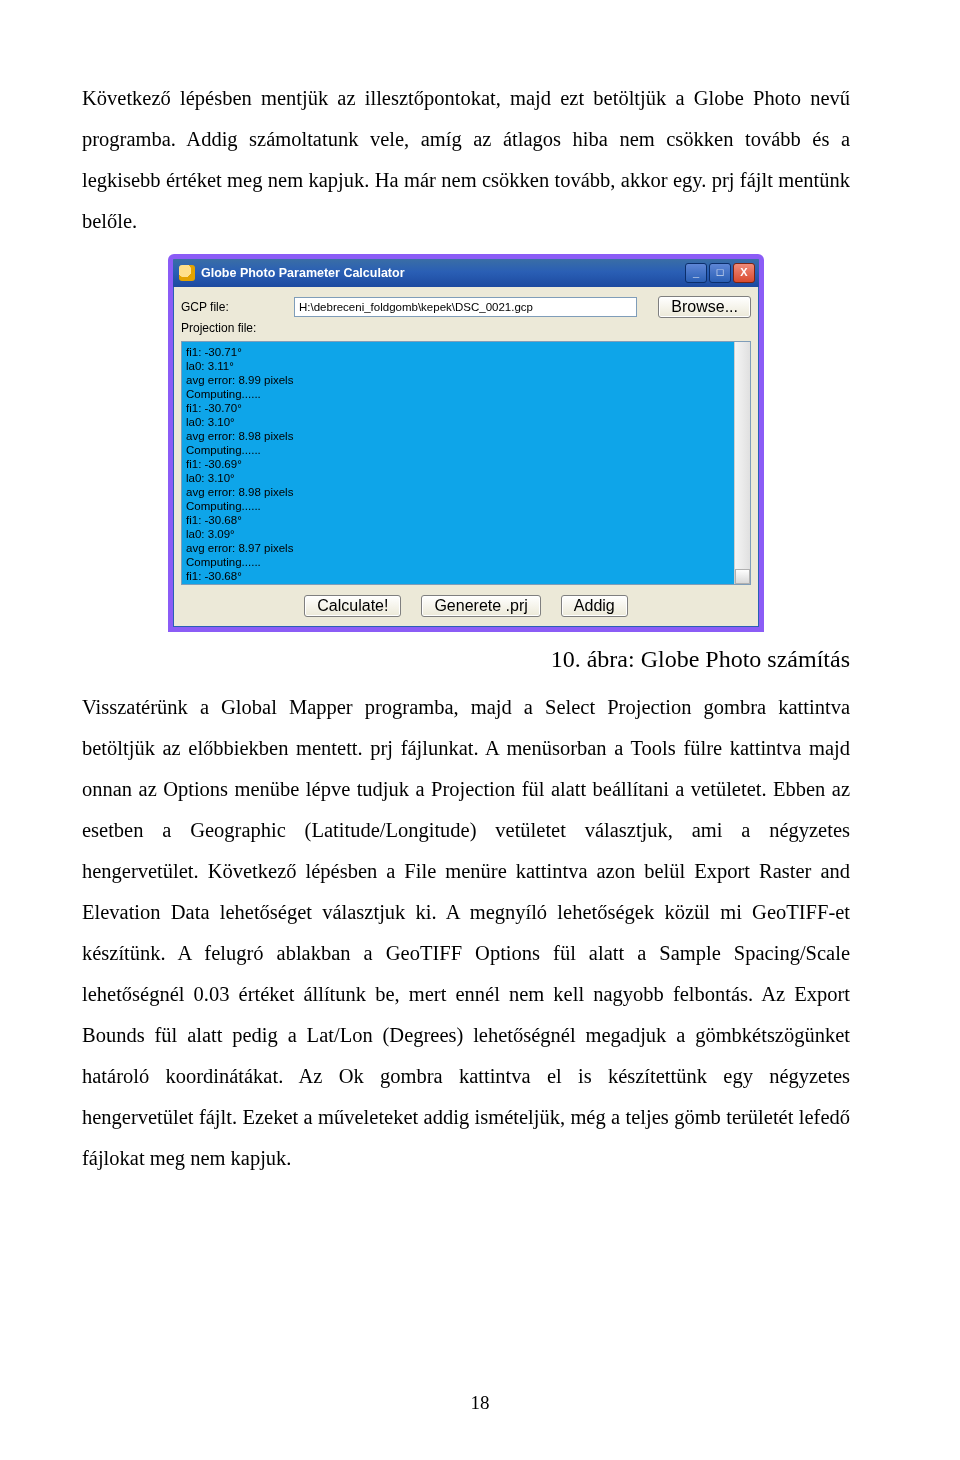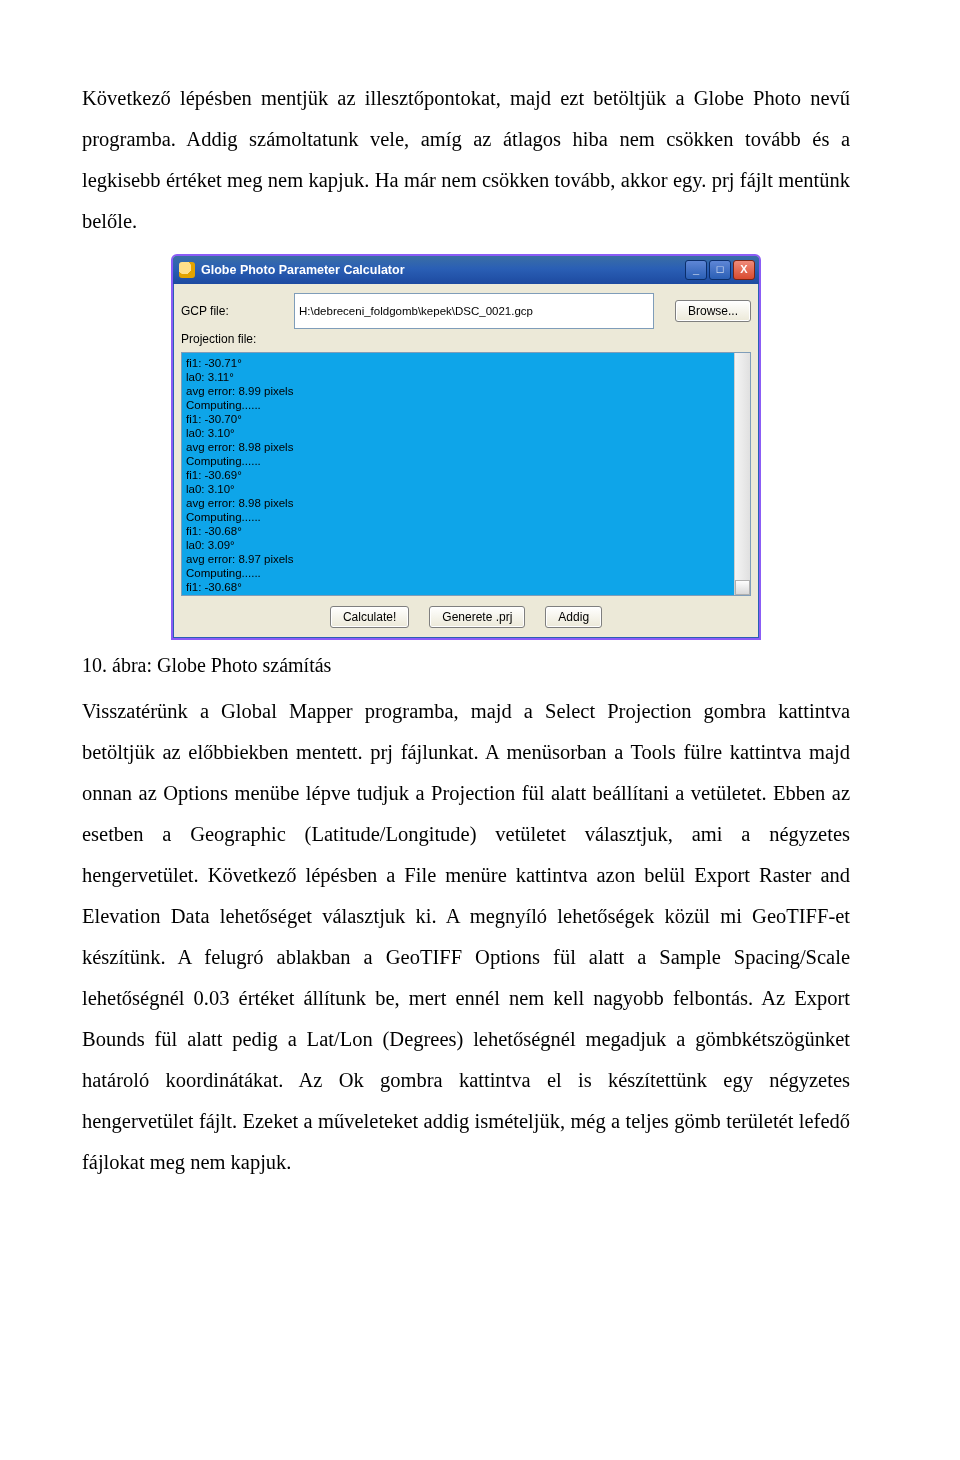--- a/index.html
+++ b/index.html
@@ -1,37 +1,37 @@
 <!DOCTYPE html>
 <html><head>
 <meta charset="utf-8">
 <style>
   @page { size: 960px 1460px; margin: 0; }
   html, body { margin:0; padding:0; width:960px; height:1460px; background:#fff; font-family:"Times New Roman", Times, serif; color:#000; }
   .page { box-sizing:border-box; width:960px; height:1460px; padding:78px 110px 60px 82px; position:relative; }
   .body-text { font-size:20.5px; line-height:2.0; text-align:justify; }
   .body-text p { margin:0 0 6px 0; }
   .figure-wrap { text-align:center; margin:12px 0 8px 0; }
-  .caption { text-align:left; font-size:20px; margin:10px 0 14px 0; }
+  .caption { text-align:right; font-size:24px; margin:10px 0 14px 0; }
   .pagenum { position:absolute; bottom:46px; left:0; right:0; text-align:center; font-size:19px; }
 
   
-  .win { display:inline-block; width:586px; text-align:left; border:2px solid #8b5cf6; background:#ece9d8; font-family:Tahoma, Arial, sans-serif; border-radius:6px 6px 0 0; overflow:hidden; box-shadow:0 0 0 1px #2a5fb5 inset; }
+  .win { display:inline-block; width:586px; text-align:left; border:5px solid #8b5cf6; background:#ece9d8; font-family:Tahoma, Arial, sans-serif; border-radius:6px 6px 0 0; overflow:hidden; box-shadow:0 0 0 1px #2a5fb5 inset; }
   .titlebar { height:28px; background:linear-gradient(to bottom,#3a6ea5 0%,#2a5fb5 45%,#1d4aa0 100%); color:#fff; display:flex; align-items:center; padding:0 4px 0 6px; font-size:12.5px; font-weight:bold; }
   .titlebar .ticon { width:16px; height:16px; margin-right:6px; display:inline-block; background:radial-gradient(circle at 35% 35%, #ffe08a 0 45%, #e3a300 46% 100%); border-radius:3px; }
   .titlebar .spacer { flex:1; }
   .winbtns { display:flex; gap:2px; }
   .winbtn { width:20px; height:18px; border:1px solid #0b2e6b; border-radius:3px; background:linear-gradient(to bottom,#5e86d6,#2a5fb5); color:#fff; font-size:11px; line-height:16px; text-align:center; font-weight:bold; font-family:Tahoma, Arial, sans-serif; }
   .winbtn.close { background:linear-gradient(to bottom,#f08b7a,#d94b2f); border-color:#7a2413; }
 
   .client { padding:6px 8px 10px 8px; font-size:12px; color:#000; }
   .row { display:flex; align-items:center; gap:21px; margin:3px 0; }
   .row label { width:92px; text-align:left; font-size:12px; color:#000; }
-  .textbox { flex:1; height:36px; border:1px solid #7f9db9; background:#fff; font-family:Tahoma, Arial, sans-serif; font-size:11.5px; padding:2px 4px; box-sizing:border-box; }
-  .btn { height:22px; border:1px solid #7f7f7f; background:linear-gradient(to bottom,#ffffff,#ece9d8); font-family:Tahoma, Arial, sans-serif; font-size:12px; padding:0 12px; border-radius:3px; cursor:default; box-shadow:0 0 0 1px #fff inset; }
+  .textbox { flex:1; height:20px; border:1px solid #7f9db9; background:#fff; font-family:Tahoma, Arial, sans-serif; font-size:11.5px; padding:2px 4px; box-sizing:border-box; }
+  .btn { height:22px; border:1px solid #7f7f7f; background:linear-gradient(to bottom,#ffffff,#ece9d8); font-family:Tahoma, Arial, sans-serif; font-size:16px; padding:0 12px; border-radius:3px; cursor:default; box-shadow:0 0 0 1px #fff inset; }
   .listbox { margin-top:6px; height:236px; border:1px solid #7f9db9; background:#0ea5e9; font-family:Tahoma, Arial, sans-serif; font-size:11.5px; padding:3px 4px; overflow:hidden; line-height:14px; white-space:pre; position:relative; }
   .listbox::after { content:""; position:absolute; top:0; right:0; width:15px; height:100%; background:linear-gradient(to right,#f5f5f5,#e0e0e0); border-left:1px solid #cfcfcf; }
   .listbox::before { content:""; position:absolute; right:0; width:15px; height:15px; top:0; background:linear-gradient(to bottom,#fefefe,#d9d9d9); border:1px solid #b0b0b0; box-sizing:border-box; }
   .listbox .scroll-bot { position:absolute; right:0; bottom:0; width:15px; height:15px; background:linear-gradient(to bottom,#fefefe,#d9d9d9); border:1px solid #b0b0b0; box-sizing:border-box; z-index:2; }
   .btnbar { display:flex; gap:20px; justify-content:center; margin-top:10px; }
 </style>
 </head>
 <body>
 
 <div class="page">
@@ -91,13 +91,14 @@
       </div>
     </div>
   </div>
 
   <div class="caption">10. ábra: Globe Photo számítás</div>
 
   <div class="body-text">
     <p>Visszatérünk a Global Mapper programba, majd a Select Projection gombra kattintva betöltjük az előbbiekben mentett. prj fájlunkat. A menüsorban a Tools fülre kattintva majd onnan az Options menübe lépve tudjuk a Projection fül alatt beállítani a vetületet. Ebben az esetben a Geographic (Latitude/Longitude) vetületet választjuk, ami a négyzetes hengervetület. Következő lépésben a File menüre kattintva azon belül Export Raster and Elevation Data lehetőséget választjuk ki. A megnyíló lehetőségek közül mi GeoTIFF-et készítünk. A felugró ablakban a GeoTIFF Options fül alatt a Sample Spacing/Scale lehetőségnél 0.03 értéket állítunk be, mert ennél nem kell nagyobb felbontás. Az Export Bounds fül alatt pedig a Lat/Lon (Degrees) lehetőségnél megadjuk a gömbkétszögünket határoló koordinátákat. Az Ok gombra kattintva el is készítettünk egy négyzetes hengervetület fájlt. Ezeket a műveleteket addig ismételjük, még a teljes gömb területét lefedő fájlokat meg nem kapjuk.</p>
   </div>
 
+  <div class="pagenum">18</div>
 </div>
 
 </body></html>

